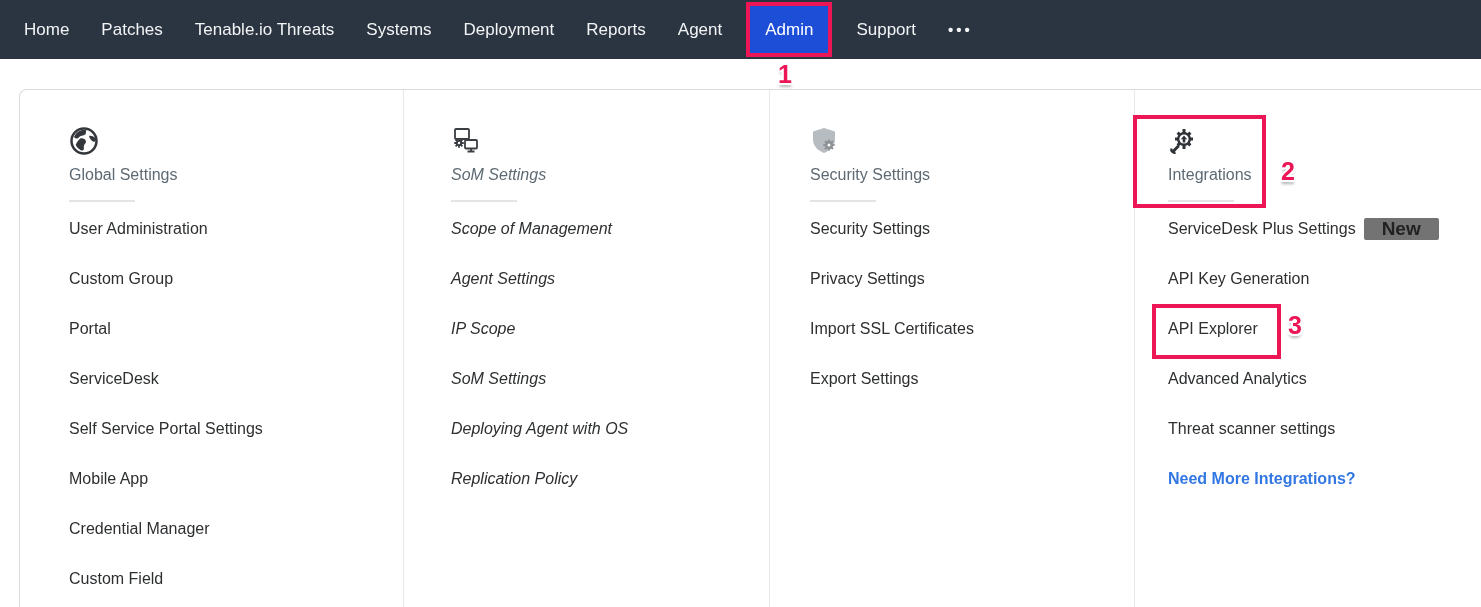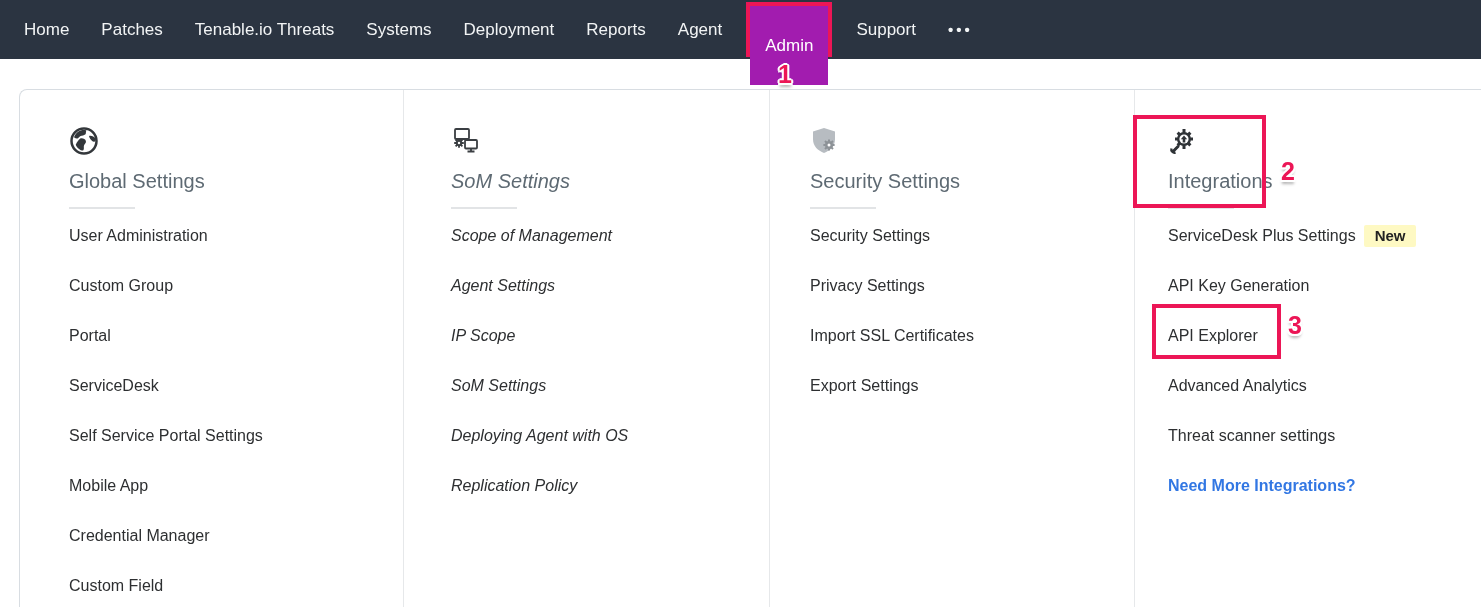--- a/index.html
+++ b/index.html
@@ -14,22 +14,22 @@
     background:#2b3441;display:flex;align-items:center;gap:32px;
     padding-left:24px;box-sizing:border-box;
     color:#f2f4f5;font-size:17px;
   }
   .nav-item{white-space:nowrap;cursor:pointer;}
   .nav-admin-wrap{
     border:4px solid #ec1656;align-self:flex-end;
     height:47px;margin:0 -8px 2px -8px;box-sizing:content-box;
   }
   .nav-admin{
-    background:#a21caf;height:100%;display:flex;align-items:center;
-    padding:16px 15px;color:#ffffff;cursor:pointer;
+    background:#1d4ed8;height:100%;display:flex;align-items:center;
+    padding:0 15px;color:#ffffff;cursor:pointer;
   }
   .nav-more{font-size:15px;font-weight:bold;letter-spacing:3px;cursor:pointer;}
   
   .step-num{
     position:absolute;color:#ec1656;font-weight:bold;font-size:25px;
     text-shadow:
       -2px 0 0 #fff, 2px 0 0 #fff, 0 -2px 0 #fff, 0 2px 0 #fff,
       -1.5px -1.5px 0 #fff, 1.5px -1.5px 0 #fff,
       -1.5px 1.5px 0 #fff, 1.5px 1.5px 0 #fff,
       0 4px 3px rgba(0,0,0,0.30);
@@ -51,31 +51,31 @@
     border-top-left-radius:8px;box-sizing:border-box;
     display:flex;
   }
   .col{box-sizing:border-box;padding-top:36px;height:100%;}
   .col + .col{border-left:1px solid #e6e8ea;}
   .col-1{width:383px;padding-left:49px;}
   .col-2{width:366px;padding-left:47px;font-style:italic;}
   .col-3{width:365px;padding-left:40px;}
   .col-4{flex:1;padding-left:33px;}
   .col-icon{width:30px;height:30px;display:block;}
-  .col-title{margin-top:16px;color:#5e6a73;font-size:20px;line-height:19px;}
+  .col-title{margin-top:9px;color:#5e6a73;font-size:16px;line-height:19px;}
   .col-underline{width:66px;height:2px;background:#e2e4e6;margin-top:16px;}
   .menu-list{margin-top:2px;}
   .menu-item{
     height:50px;display:flex;align-items:center;
     font-size:16px;color:#2d2f31;cursor:pointer;white-space:nowrap;
   }
   .menu-item.link{color:#3277e3;font-weight:bold;}
   .badge{
-    background:#fef9c3;color:#222222;font-weight:bold;font-size:15px;
-    padding:2px 11px;margin-left:8px;border-radius:2px;line-height:18px;
+    background:#737373;color:#222222;font-weight:bold;font-size:19px;
+    padding:2px 18px;margin-left:8px;border-radius:2px;line-height:18px;
   }
 </style>
 </head>
 <body>
 
 <div class="navbar">
   <span class="nav-item">Home</span>
   <span class="nav-item">Patches</span>
   <span class="nav-item">Tenable.io Threats</span>
   <span class="nav-item">Systems</span>

